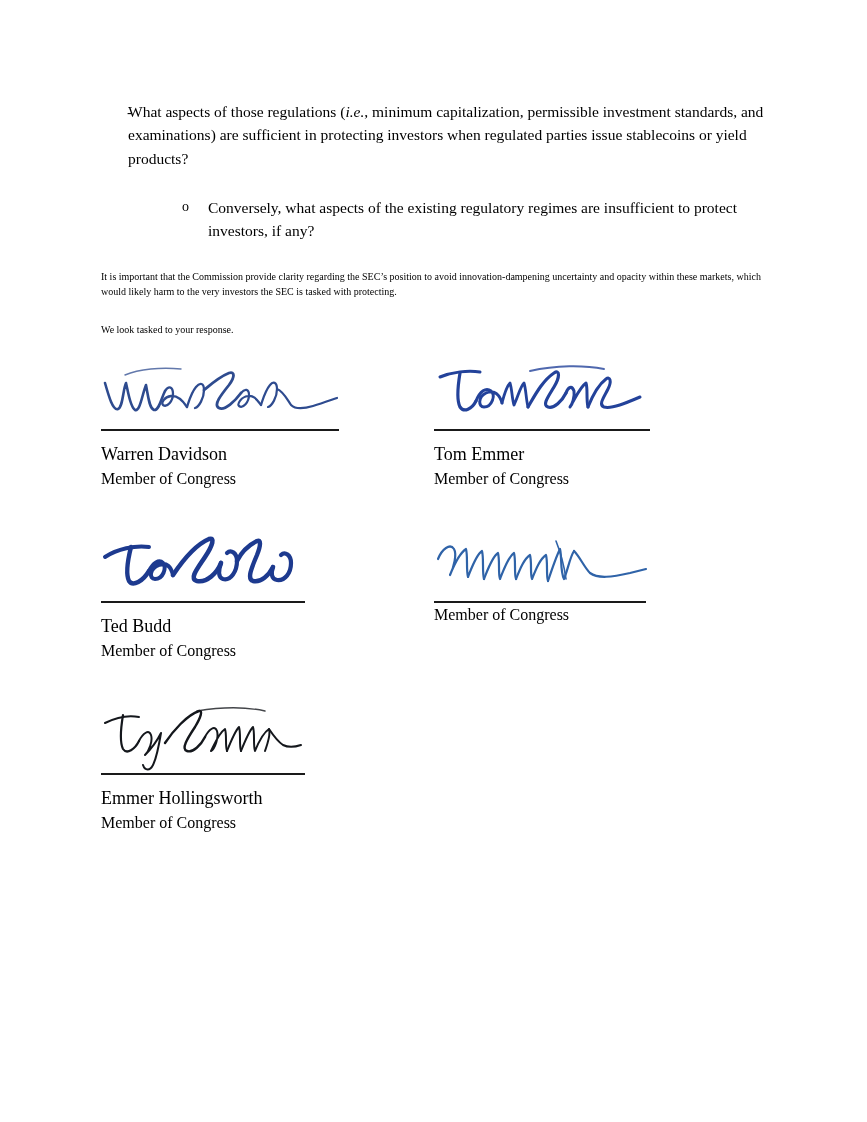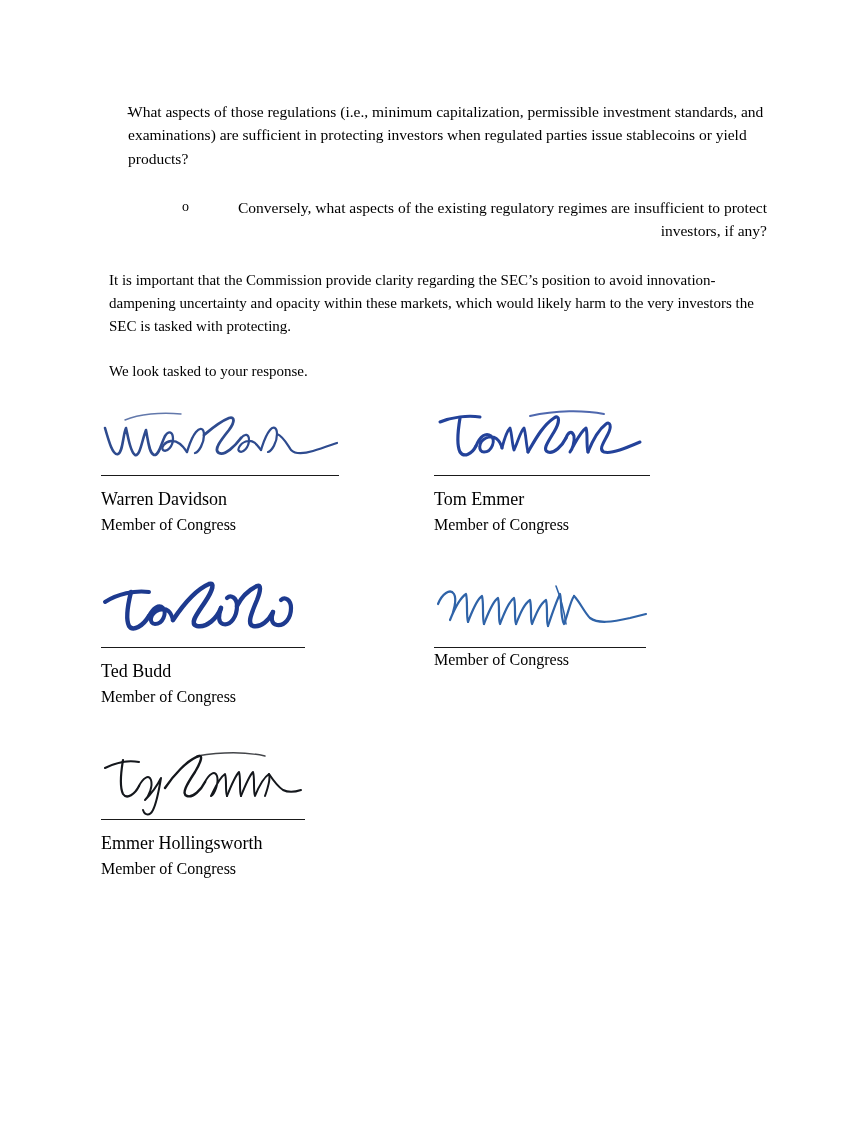--- a/index.html
+++ b/index.html
@@ -52,26 +52,26 @@
     line-height: 1.50;
     margin-top: 26px;
     padding-left: 81px;
   }
   .circle-marker {
     width: 26px;
     flex: 0 0 26px;
     font-size: 14px;
     line-height: 1.62;
   }
-  .circle-text { flex: 1 1 auto; text-align: right; }
+  .circle-text { flex: 1 1 auto; }
 
   .para {
-    font-size: 15px;
+    font-size: 10px;
     line-height: 1.52;
-    margin: 8px;
+    margin: 0;
   }
   .para-1 { margin-top: 27px; }
   .para-2 { margin-top: 22px; }
 
   .sincerely {
     font-size: 15.5px;
     margin-top: 56px;
   }
 
   
@@ -108,21 +108,21 @@
     font-size: 18px;
     line-height: 1.48;
     margin-top: 10px;
   }
   .sig-role {
     font-size: 16px;
     line-height: 1.48;
   }
 
   svg.sigpath { position: absolute; left: 0; top: 0; overflow: visible; }
-  .em { }
+  .em { font-style: italic; }
 </style>
 </head>
 <body>
 
 <div class="page">
   <div class="content">
 
     <div class="dash-item">
       <span class="dash-marker">-</span>
       <span class="dash-text"><span>What aspects of those regulations (</span><span class="em">i.e.</span><span>, minimum capitalization, permissible investment standards, and examinations) are sufficient in protecting investors when regulated parties issue stablecoins or yield products?</span></span>

